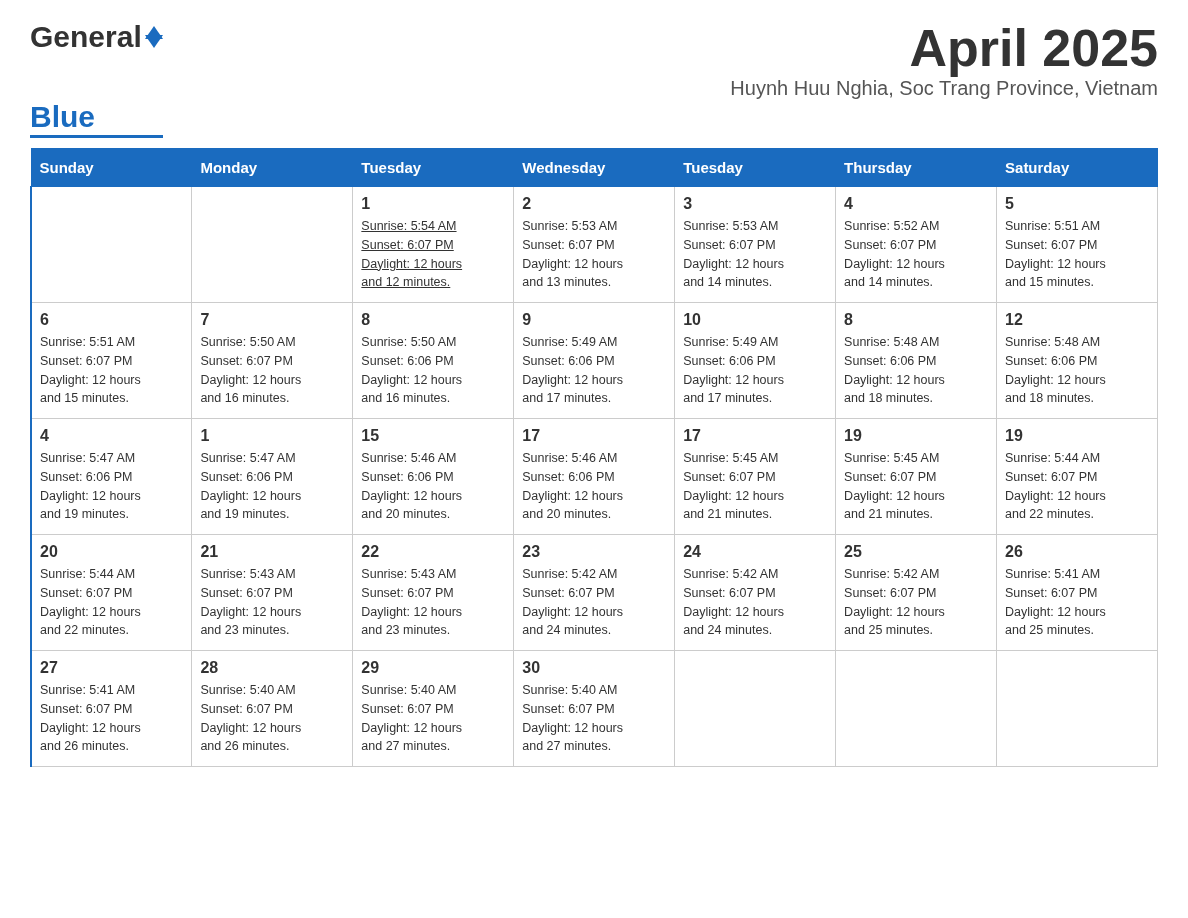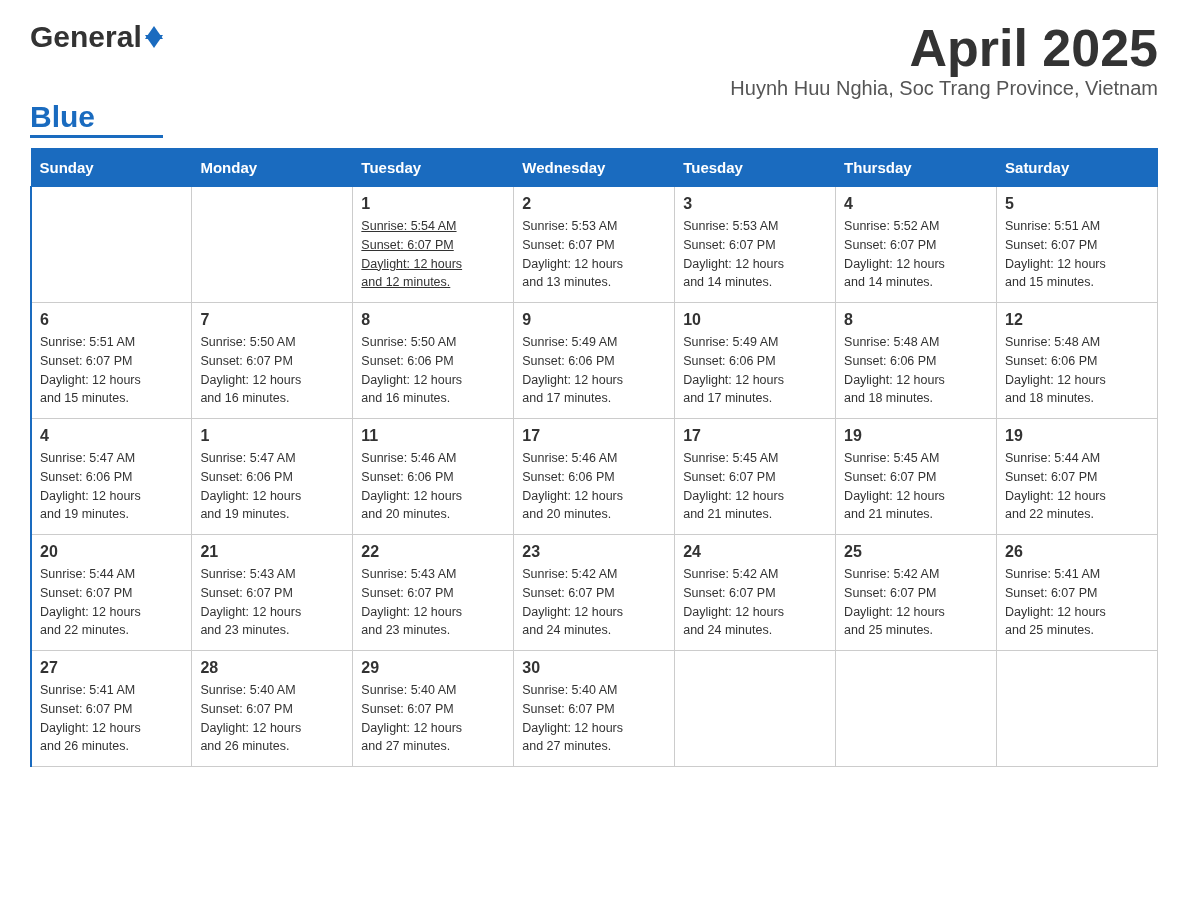--- a/index.html
+++ b/index.html
@@ -246,21 +246,21 @@
 and 19 minutes.</div>
         </td>
         <td>
           <div class="day-number">1</div>
           <div class="day-info" style="white-space: pre-line;">Sunrise: 5:47 AM
 Sunset: 6:06 PM
 Daylight: 12 hours
 and 19 minutes.</div>
         </td>
         <td>
-          <div class="day-number">11</div>
+          <div class="day-number">15</div>
           <div class="day-info" style="white-space: pre-line;">Sunrise: 5:46 AM
 Sunset: 6:06 PM
 Daylight: 12 hours
 and 20 minutes.</div>
         </td>
         <td>
           <div class="day-number">17</div>
           <div class="day-info" style="white-space: pre-line;">Sunrise: 5:46 AM
 Sunset: 6:06 PM
 Daylight: 12 hours

